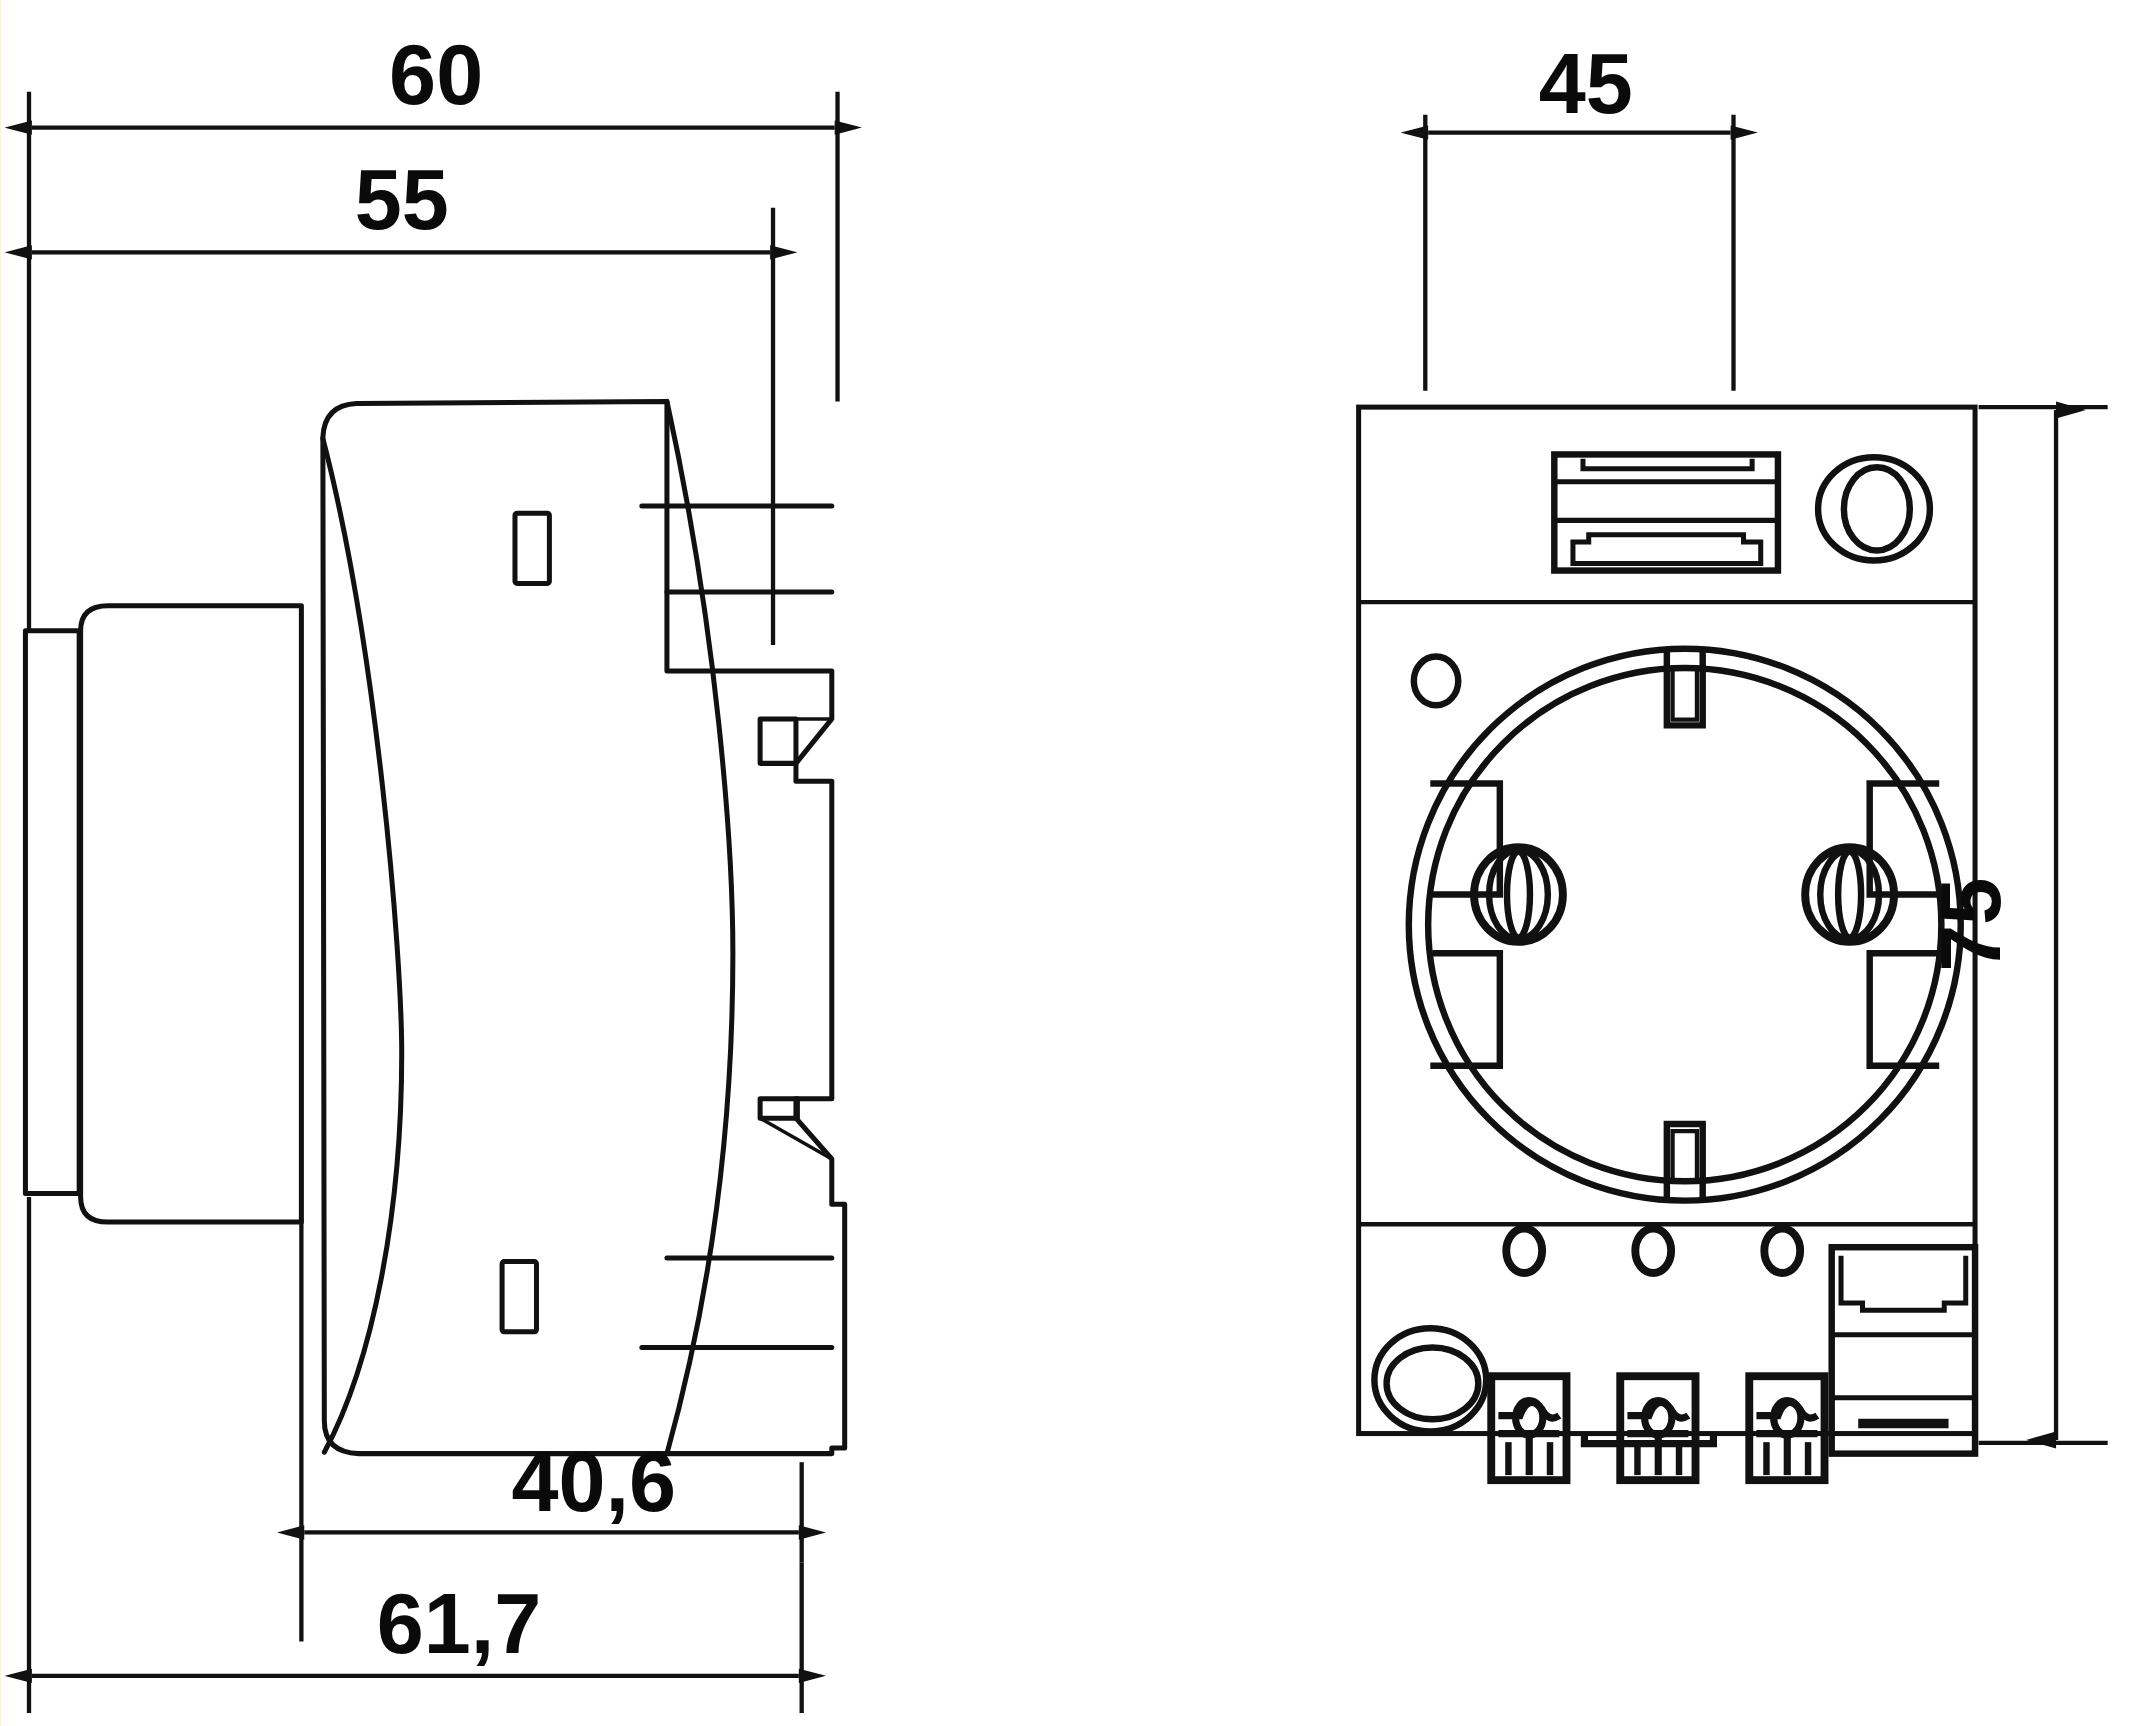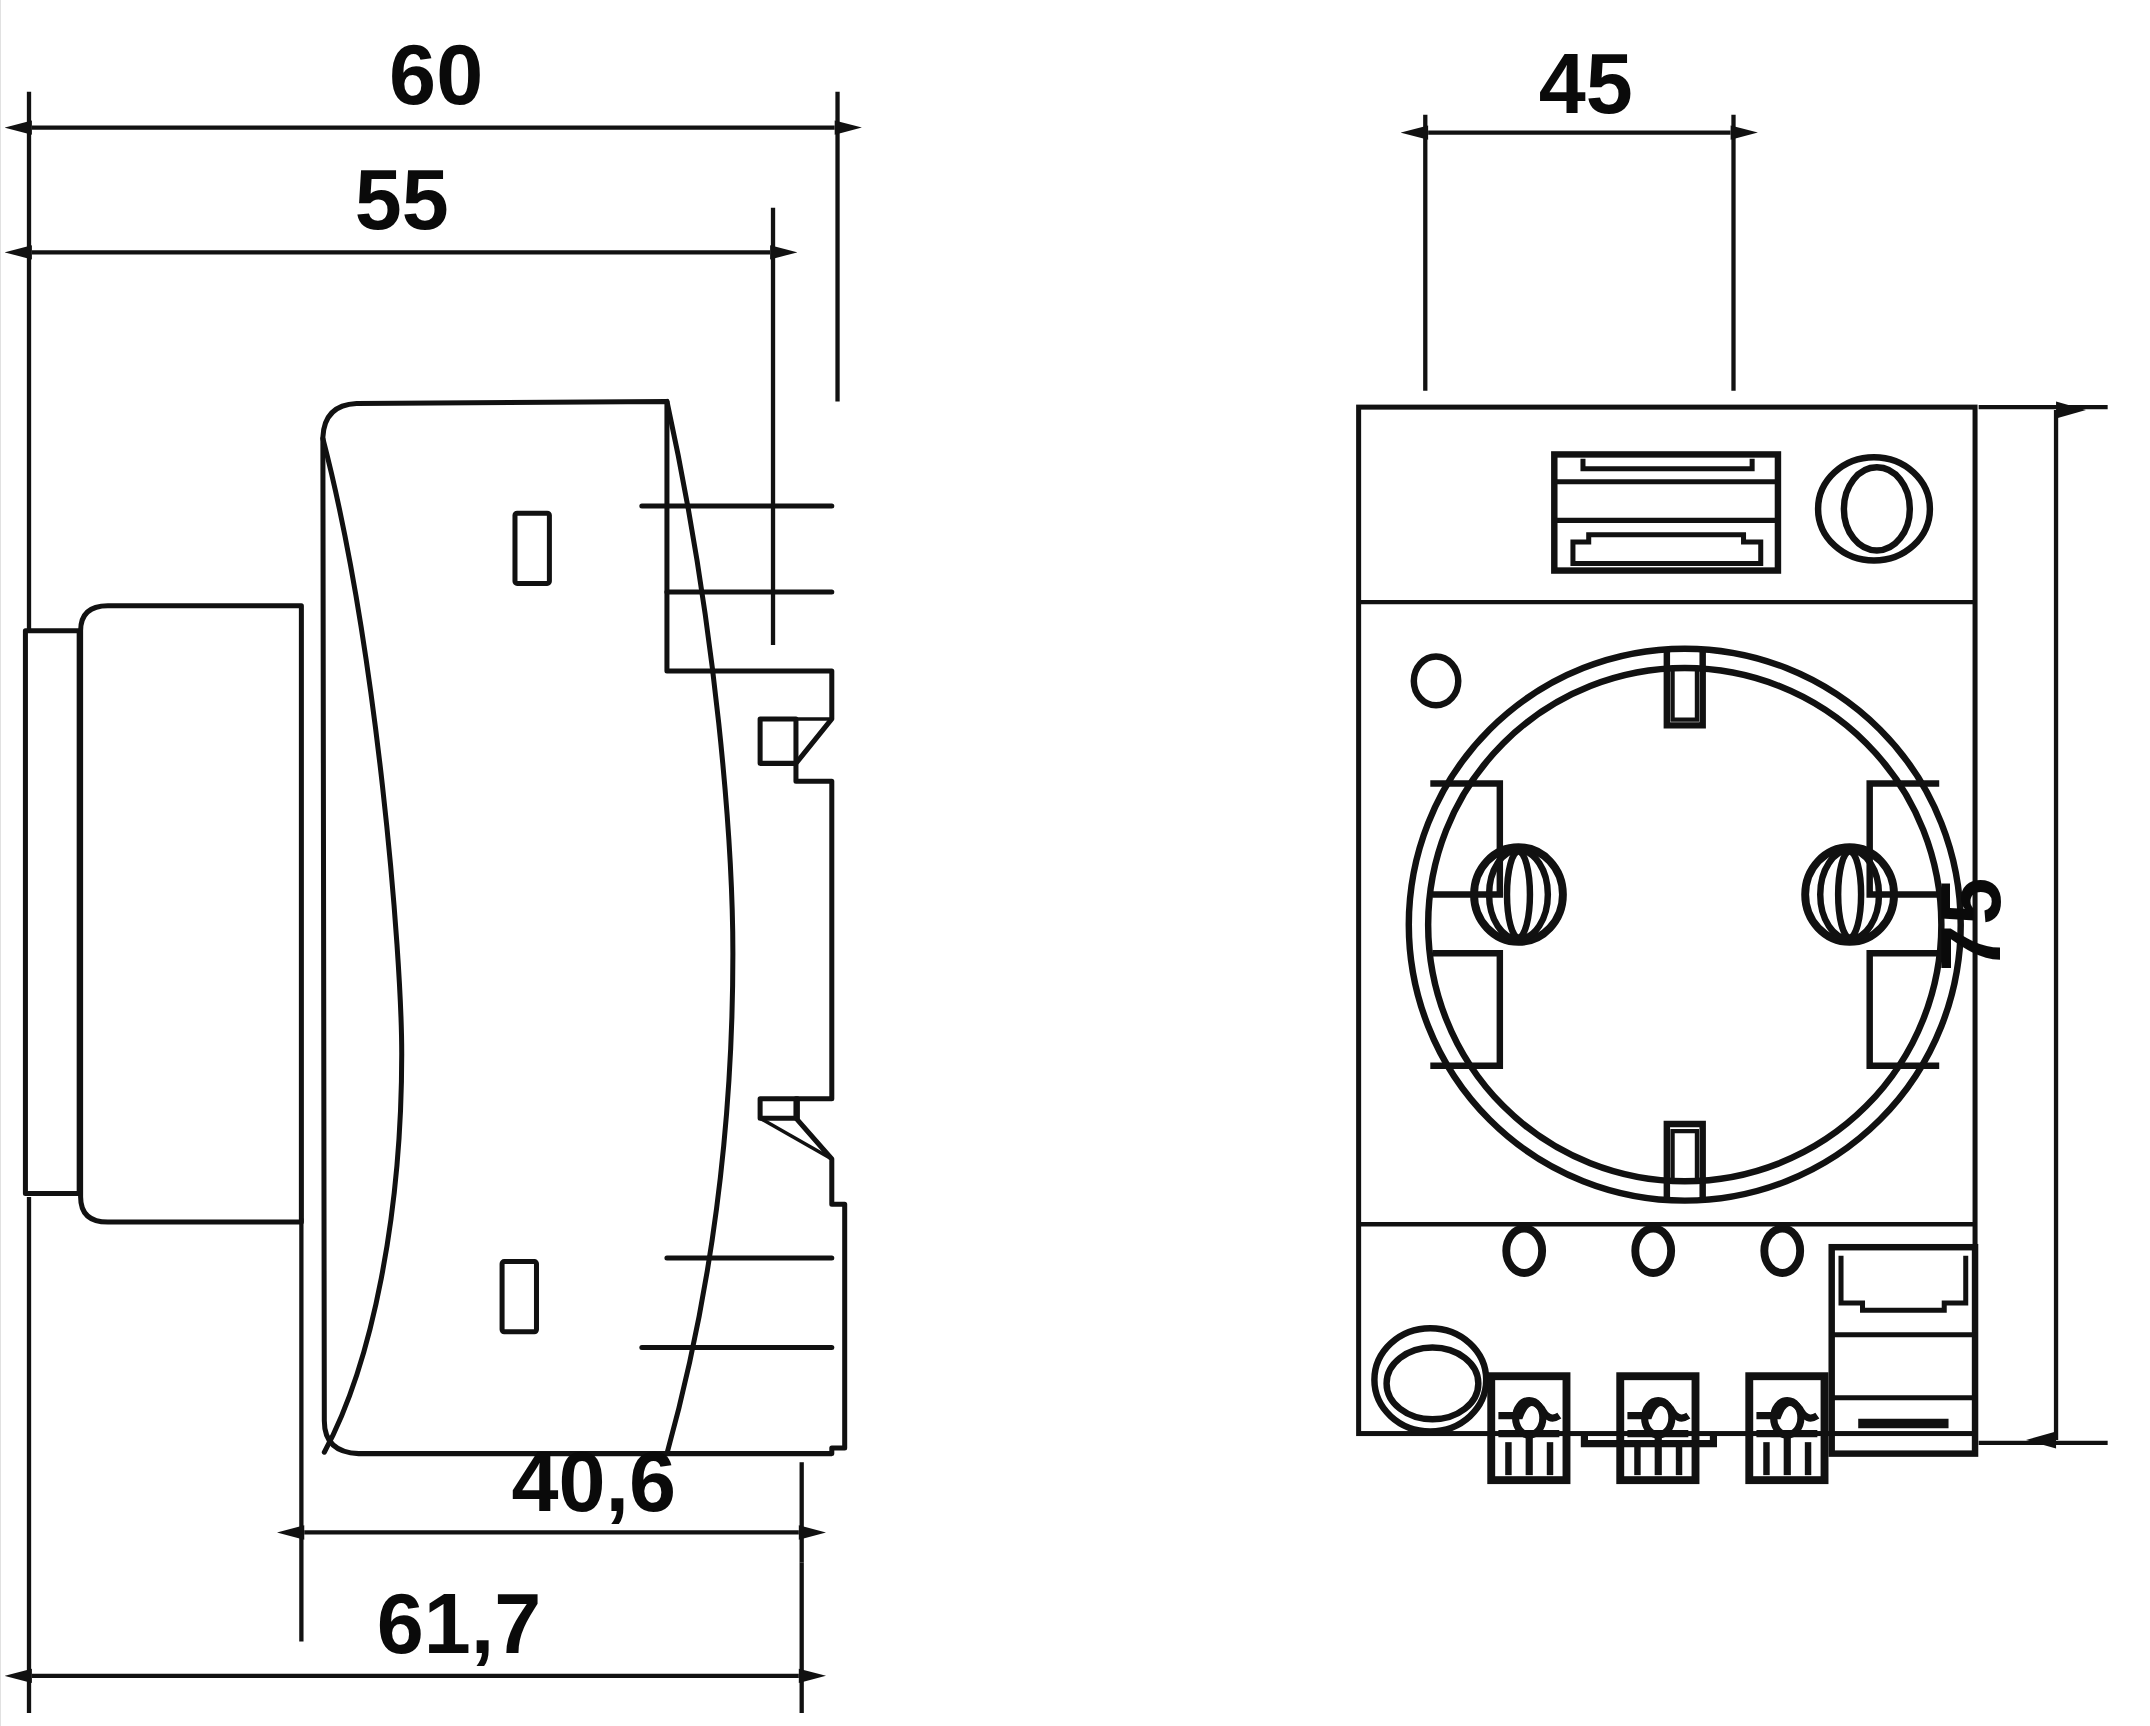--- a/index.html
+++ b/index.html
@@ -1,21 +1,21 @@
 <!DOCTYPE html>
 <html style="font-size:11.5px"><head>
 <meta charset="utf-8">
 <style>
   html,body{margin:0;padding:0;background:#ffffff;}
   body{
     width:2151px;height:1726px;
     font-family:"Liberation Sans", sans-serif;
     overflow:hidden;
   }
-  #stage{position:relative;width:2151px;height:1726px;background:#a3a3a3;}
+  #stage{position:relative;width:2151px;height:1726px;background:#fde047;}
   svg{display:block;}
   .dimtext{
     font-family:"Liberation Sans", sans-serif;
     font-weight:bold;
     fill:#0a0a0a;
   }
 </style>
 </head>
 <body>
 

